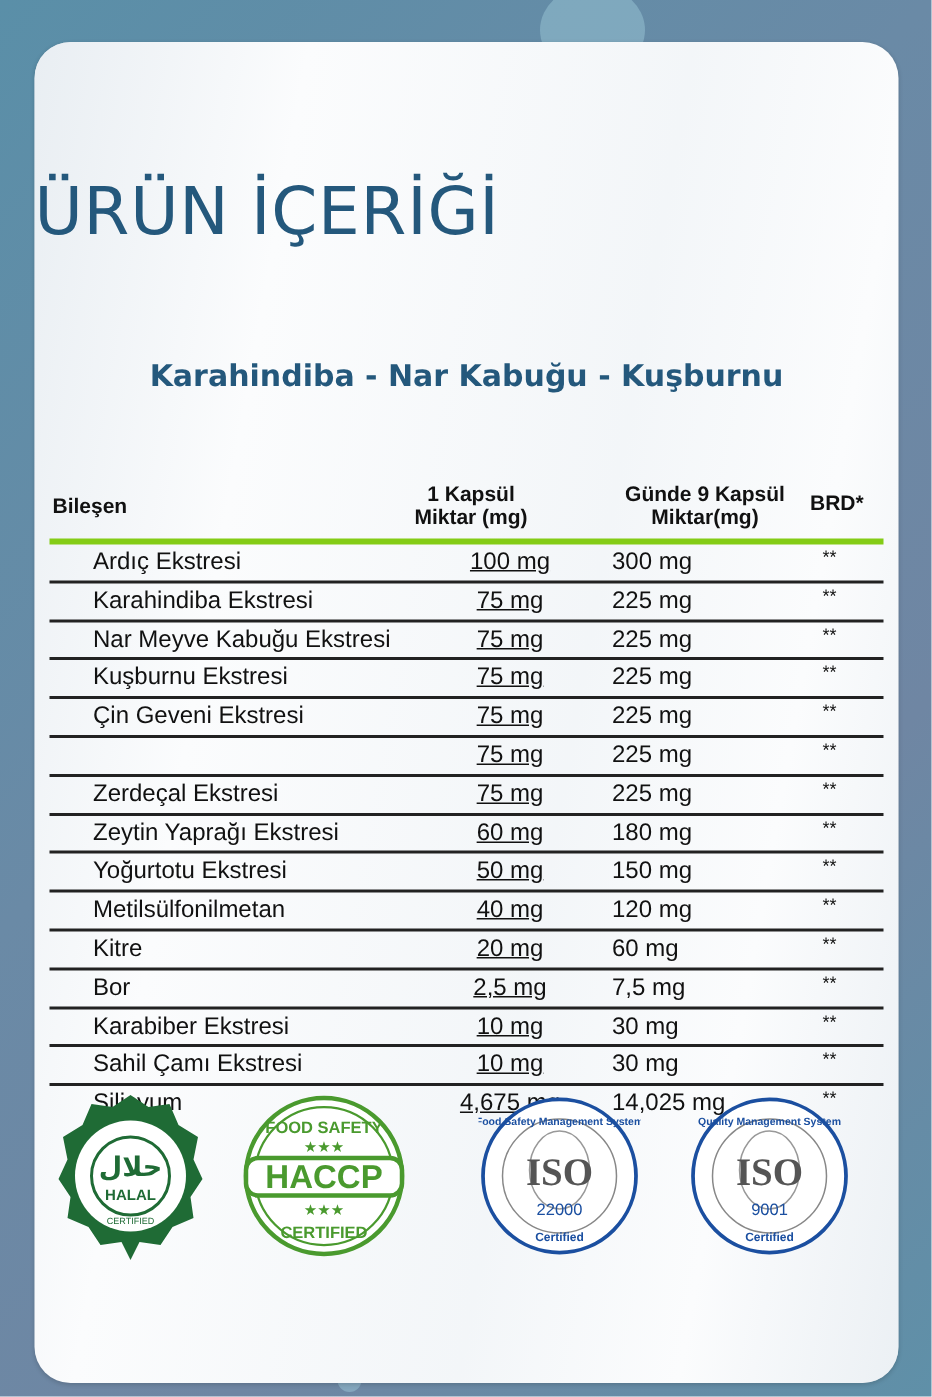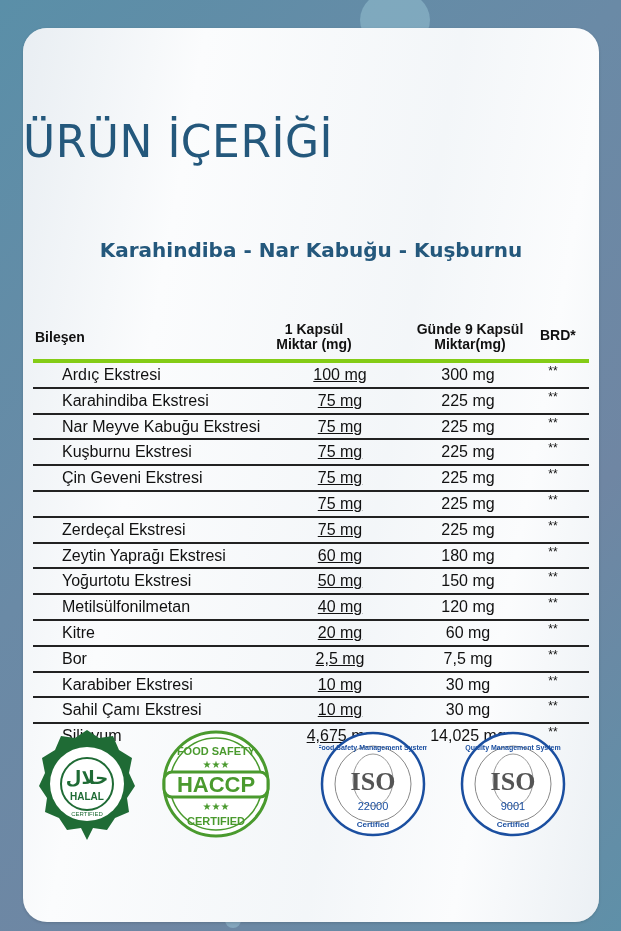--- a/index.html
+++ b/index.html
@@ -18,21 +18,21 @@
   .tagline{position:absolute;top:210px;left:0;width:100%;text-align:center;font-family:"DejaVu Sans",sans-serif;
     font-weight:bold;font-size:20px;color:#24587c;}
   .table{position:absolute;left:10px;top:265px;width:556px;}
   .thead{position:relative;height:66px;border-bottom:4px solid #84cc16;}
   .th{position:absolute;font-weight:bold;font-size:14px;color:#111;text-align:center;line-height:15px;}
   .row{position:relative;height:23.8px;border-bottom:2px solid #222;font-size:16px;color:#111;}
   .row:last-child{border-bottom:none;}
   .row span{position:absolute;top:3px;}
   .c1{left:2px;margin-left:27px;}
   .c2{left:252px;width:110px;text-align:center;text-decoration:underline;}
-  .c3{left:375px;width:120px;text-align:center;}
+  .c3{left:375px;width:120px;}
   .c4{left:505px;width:30px;text-align:center;font-size:12px;top:1px !important;}
   .badges{position:absolute;top:700px;left:0;width:100%;height:120px;}
   .badge{position:absolute;}
 </style>
 </head>
 <body>
 
 <div class="bubble" style="left:360px;top:-10px;width:70px;height:60px;"></div>
 <div class="bubble" style="left:225px;top:912px;width:16px;height:16px;"></div>
 

